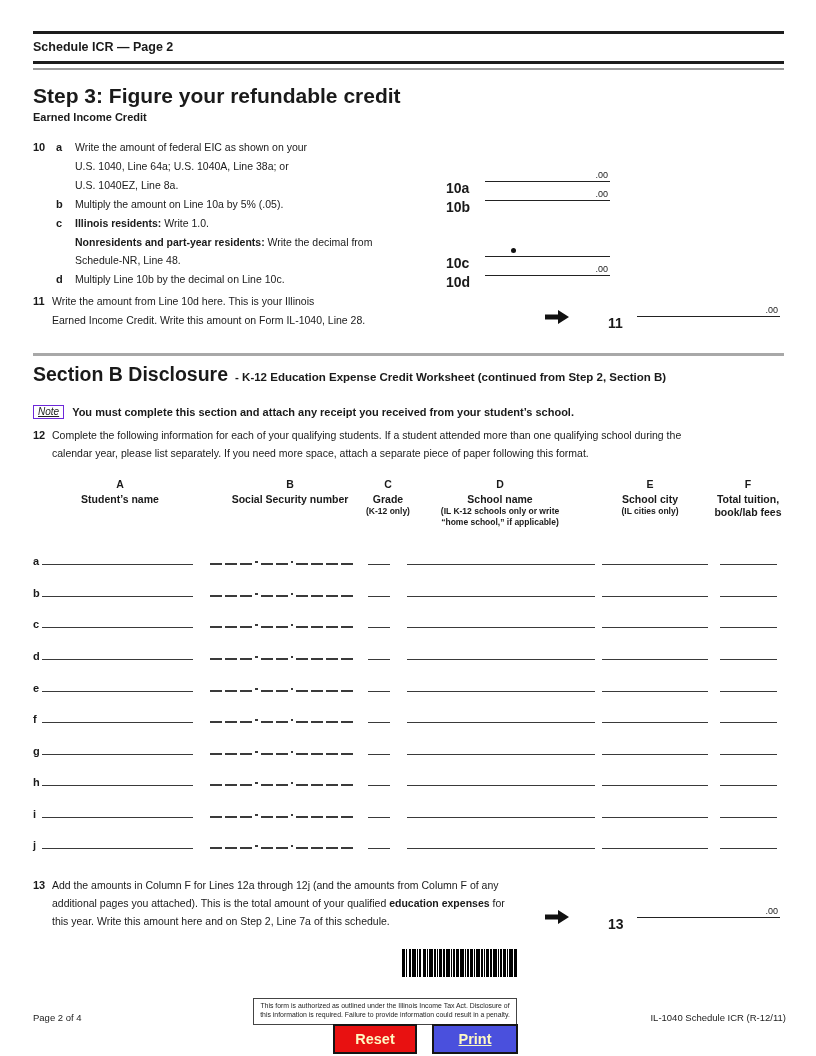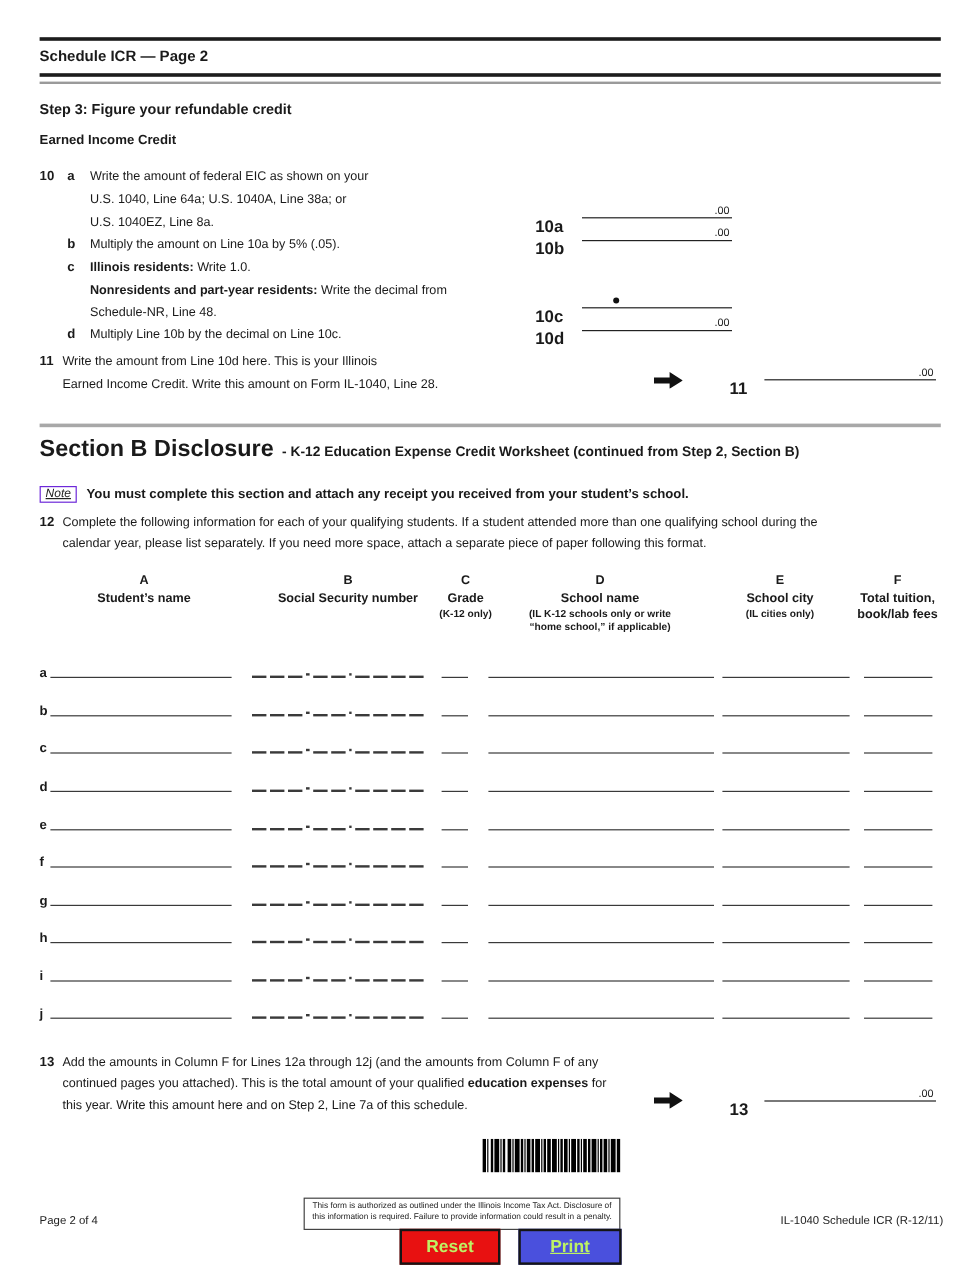--- a/index.html
+++ b/index.html
@@ -4,21 +4,21 @@
 <style>
   html,body{margin:0;padding:0;background:#f2f2f2;}
   .page{position:relative;width:816px;height:1056px;background:#ffffff;margin:0 auto;
         font-family:"Liberation Sans",sans-serif;color:#1a1a1a;overflow:hidden;}
   .abs{position:absolute;}
   .rule{position:absolute;left:33px;width:751px;}
   .rule.dark{height:3px;background:#1c1c1c;}
   .rule.gray{height:2px;background:#9a9a9a;}
   .rule.divider{height:3px;background:#a8a8a8;}
   .hdr-title{position:absolute;left:33px;top:40px;font-size:12.5px;font-weight:bold;}
-  .step3-title{position:absolute;left:33px;top:84px;font-size:12px;font-weight:bold;}
+  .step3-title{position:absolute;left:33px;top:84px;font-size:21px;font-weight:bold;}
   .step3-sub{position:absolute;left:33px;top:111px;font-size:11px;font-weight:bold;}
   .trow{position:absolute;height:14px;font-size:10.5px;line-height:13px;white-space:nowrap;}
   .lnum{position:absolute;font-weight:bold;font-size:11px;top:0;}
   .bold{font-weight:bold;}
   .flabel{position:absolute;font-weight:bold;font-size:14px;}
   .fline{position:absolute;height:14px;border-bottom:1.6px solid #222;}
   .cents{position:absolute;right:2px;bottom:1px;font-size:9px;color:#222;}
   .fdot{position:absolute;left:26px;bottom:3px;width:5px;height:5px;border-radius:50%;background:#111;}
   .arrow{position:absolute;width:24px;height:14px;}
   .secb{position:absolute;left:33px;top:363px;display:flex;align-items:baseline;gap:7px;white-space:nowrap;}
@@ -37,21 +37,21 @@
   .bl{position:absolute;bottom:0;border-bottom:1.7px solid #3a3a3a;height:0;}
   .ssn{position:absolute;left:210px;bottom:0;display:flex;align-items:flex-end;gap:3px;height:6px;}
   .dash{width:12px;height:2px;background:#3a3a3a;}
   .sdot{width:2.5px;height:2.5px;background:#3a3a3a;margin-bottom:2px;}
   .barcode{position:absolute;left:402px;top:949px;}
   .disc-box{position:absolute;left:253px;top:998px;width:262px;height:23px;border:1px solid #444;
             text-align:center;font-size:6.9px;line-height:9px;padding-top:2px;color:#222;}
   .pageno{position:absolute;left:33px;top:1012px;font-size:9.5px;color:#222;}
   .formid{position:absolute;right:30px;top:1012px;font-size:9.5px;color:#222;}
   .btn{position:absolute;top:1024px;height:30px;border:2px solid #151515;font-weight:bold;
-       font-size:14.5px;color:#bef264;font-family:"Liberation Sans",sans-serif;cursor:pointer;}
+       font-size:14.5px;color:#fef9c3;font-family:"Liberation Sans",sans-serif;cursor:pointer;}
   .btn.reset{left:333px;width:84px;}
   .btn.print{left:432px;width:86px;}
 </style>
 </head>
 <body>
 
 <div class="page">
 
   <div class="rule dark" style="top:31px"></div>
   <div class="hdr-title">Schedule ICR — Page 2</div>
@@ -384,21 +384,21 @@
     <div class="bl" style="left:407px;width:188px"></div>
     <div class="bl" style="left:602px;width:106px"></div>
     <div class="bl" style="left:720px;width:57px"></div>
   </div>
 
   <div class="trow" style="top:879px;left:0;width:816px">
     <span class="lnum" style="left:33px">13</span>
     <span class="abs" style="left:52px">Add the amounts in Column F for Lines 12a through 12j (and the amounts from Column F of any</span>
   </div>
   <div class="trow" style="top:897px;left:52px">
-    <span>continued pages you attached). This is the total amount of your qualified </span><span class="bold">education expenses</span><span> for</span>
+    <span>additional pages you attached). This is the total amount of your qualified </span><span class="bold">education expenses</span><span> for</span>
   </div>
   <div class="trow" style="top:915px;left:52px">
     <span>this year. Write this amount here and on Step 2, Line 7a of this schedule.</span>
   </div>
   <svg class="arrow" style="left:545px;top:910px" viewBox="0 0 24 14">
       <path d="M0 4.5 h13 v-4.5 l11 7 -11 7 v-4.5 h-13 z" fill="#111"></path>
     </svg>
   <span class="flabel" style="left:608px;top:916px">13</span>
   <div class="fline" style="left:637px;top:903px;width:143px">
     <span class="cents">.00</span>

